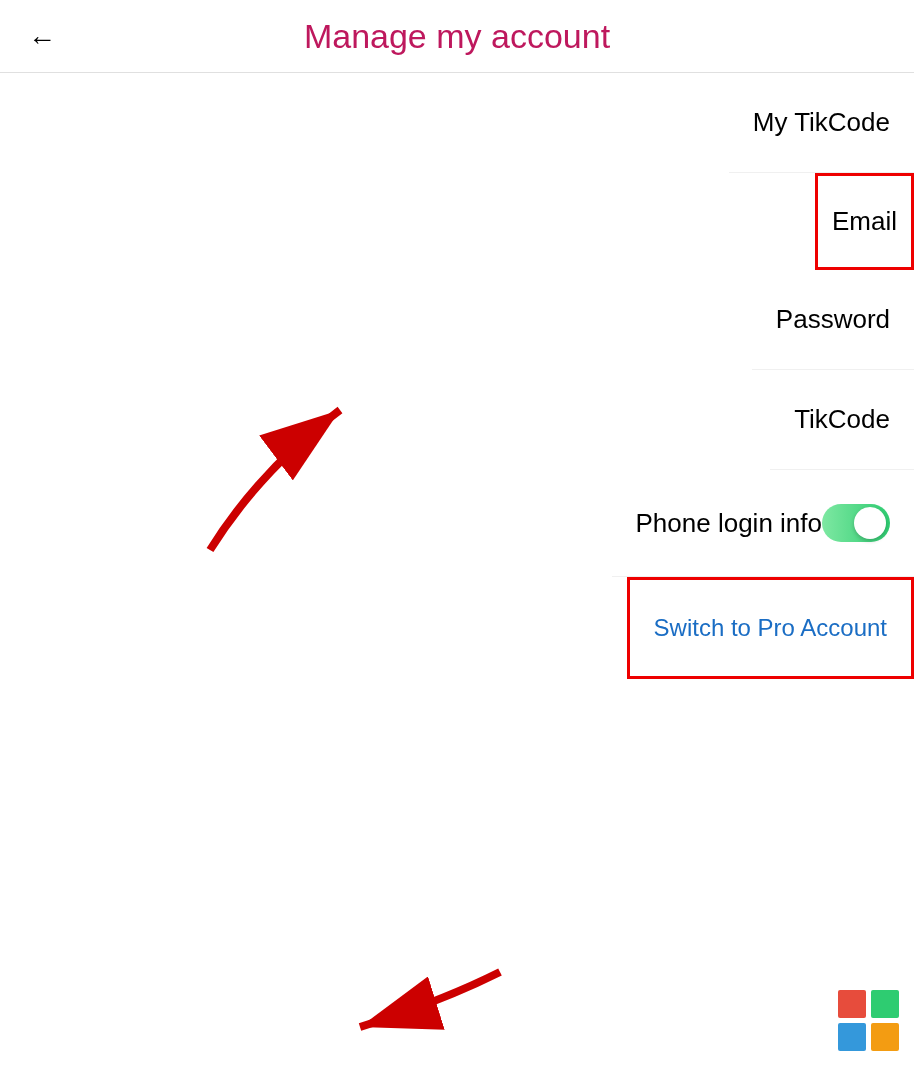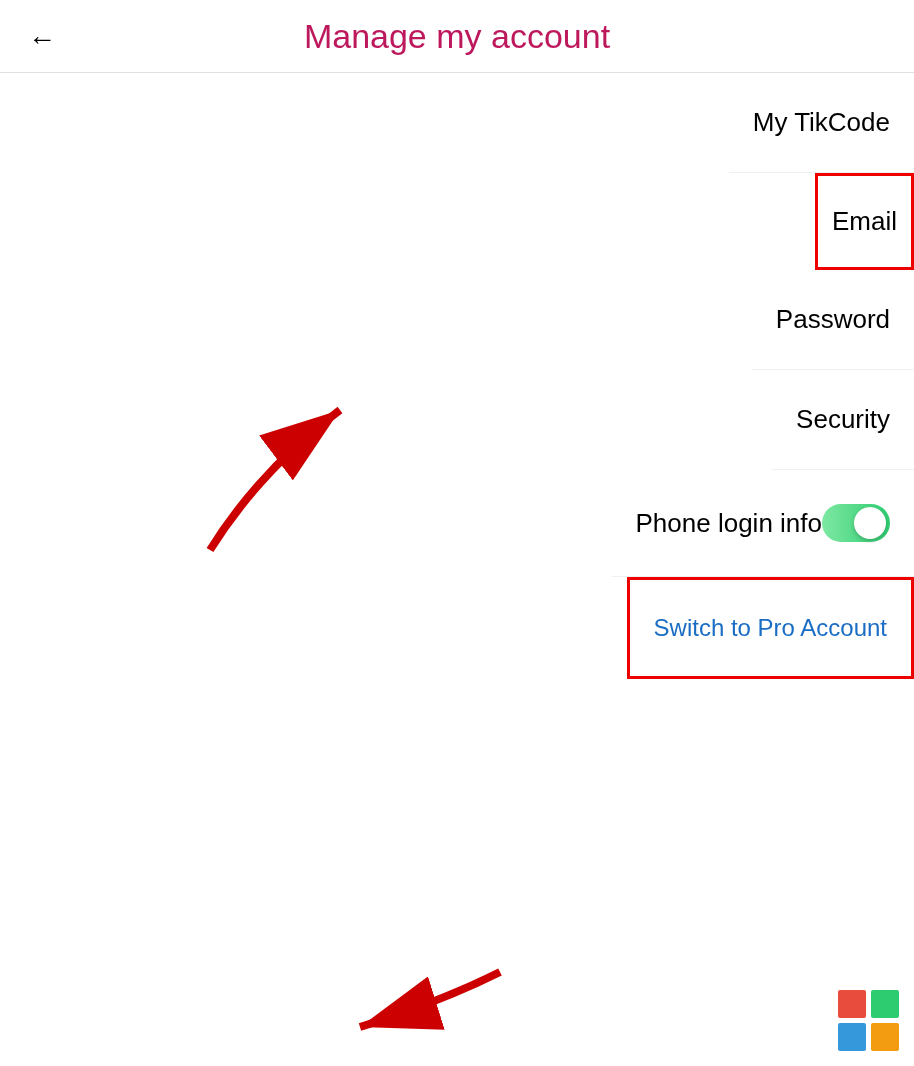--- a/index.html
+++ b/index.html
@@ -175,21 +175,21 @@
 
   <div class="menu-item menu-item-email">
     <span class="menu-item-label">Email</span>
   </div>
 
   <div class="menu-item">
     <span class="menu-item-label">Password</span>
   </div>
 
   <div class="menu-item">
-    <span class="menu-item-label">Security</span>
+    <span class="menu-item-label">TikCode</span>
   </div>
 
   <div class="menu-item">
     <span class="menu-item-label">Phone login info</span>
     <div class="toggle-container">
       <div class="toggle">
         <div class="toggle-knob"></div>
       </div>
     </div>
   </div>

